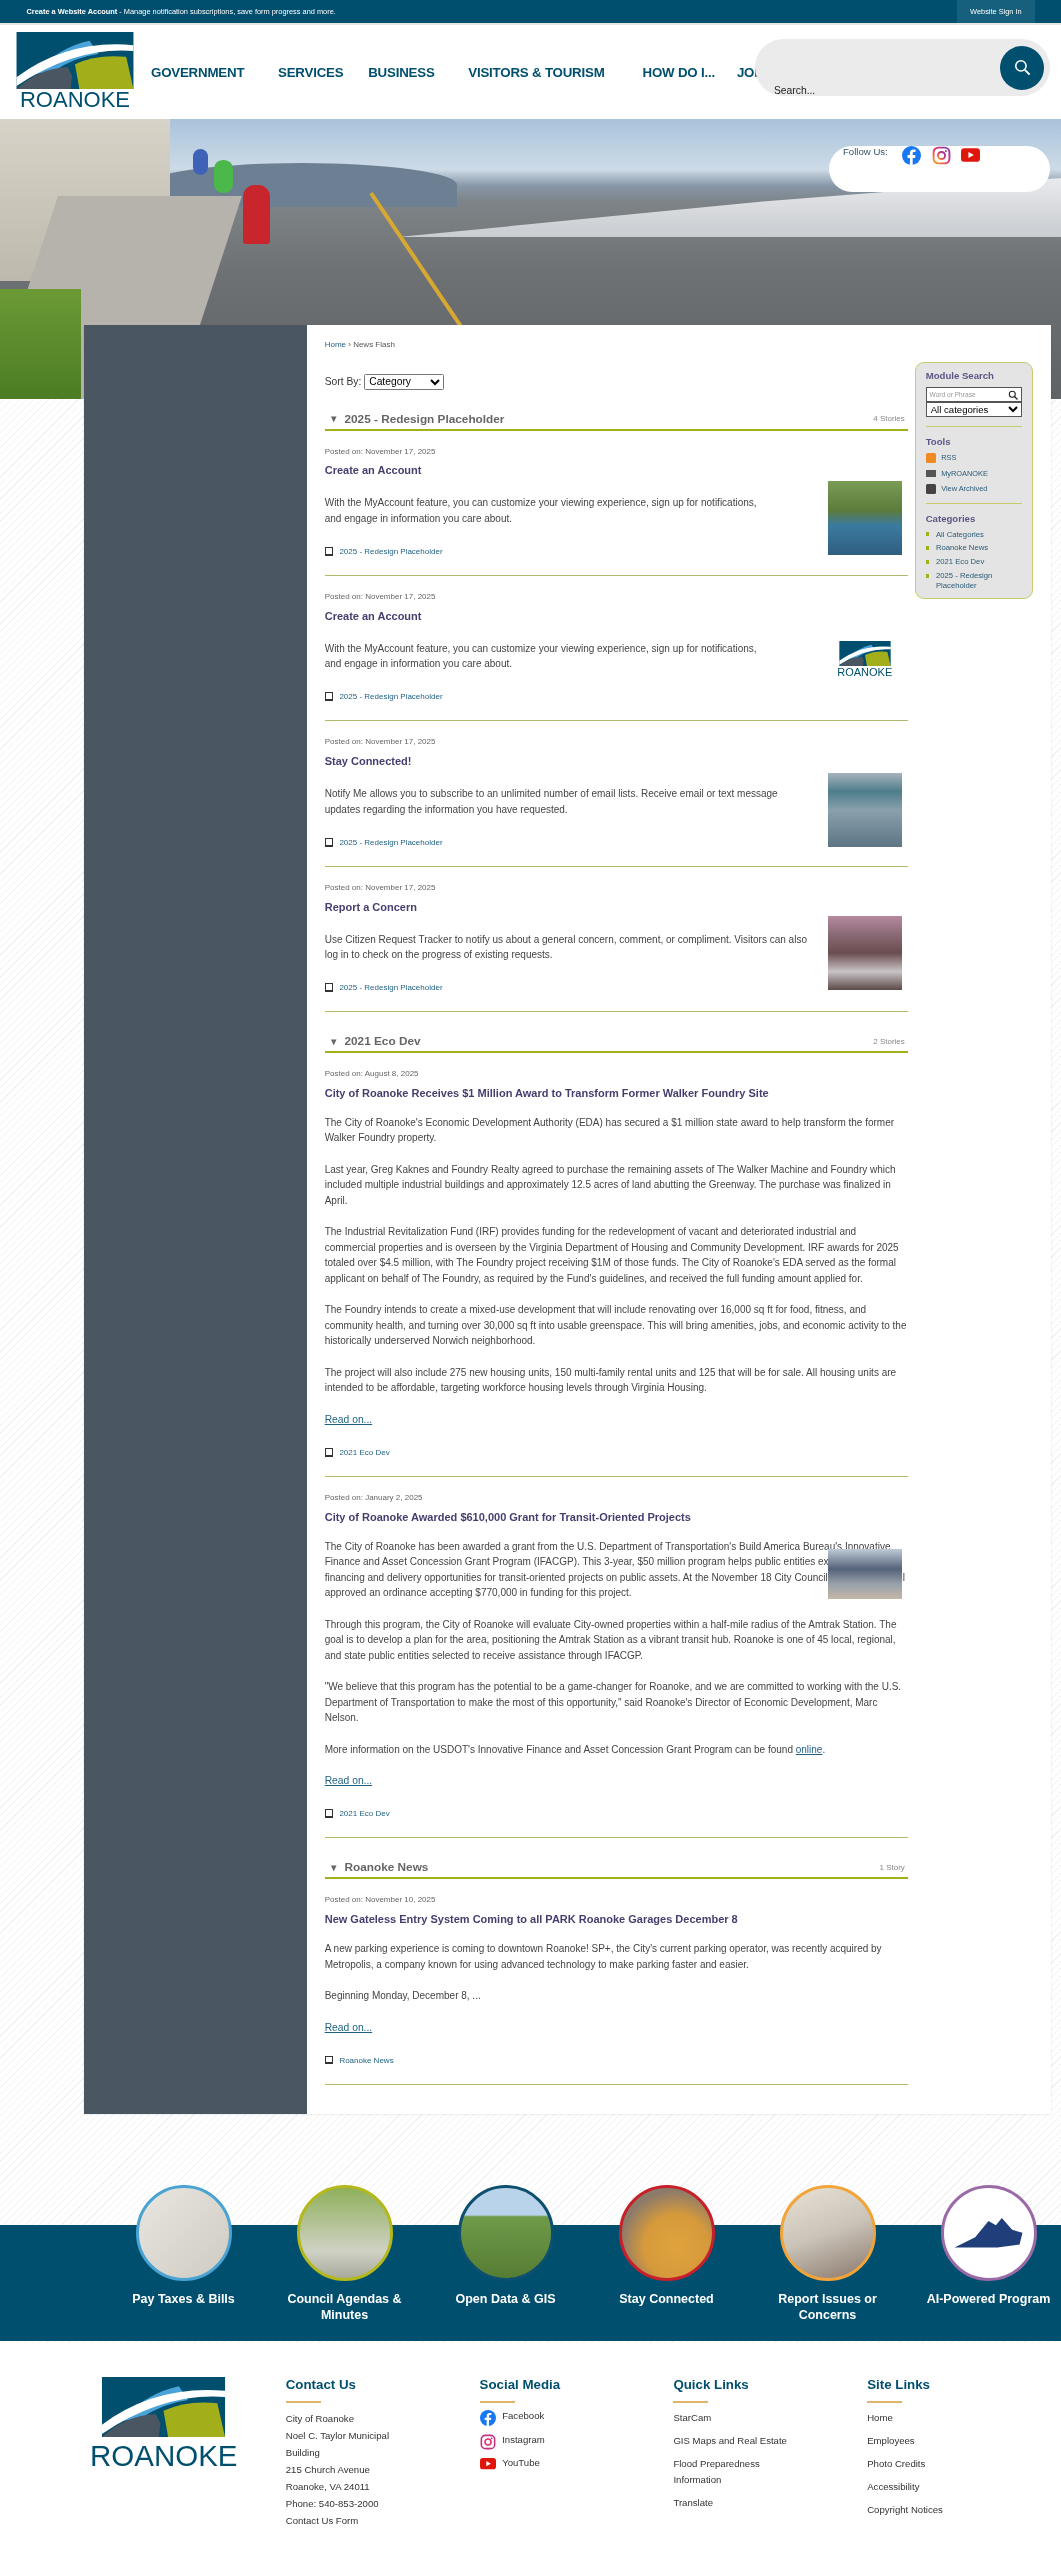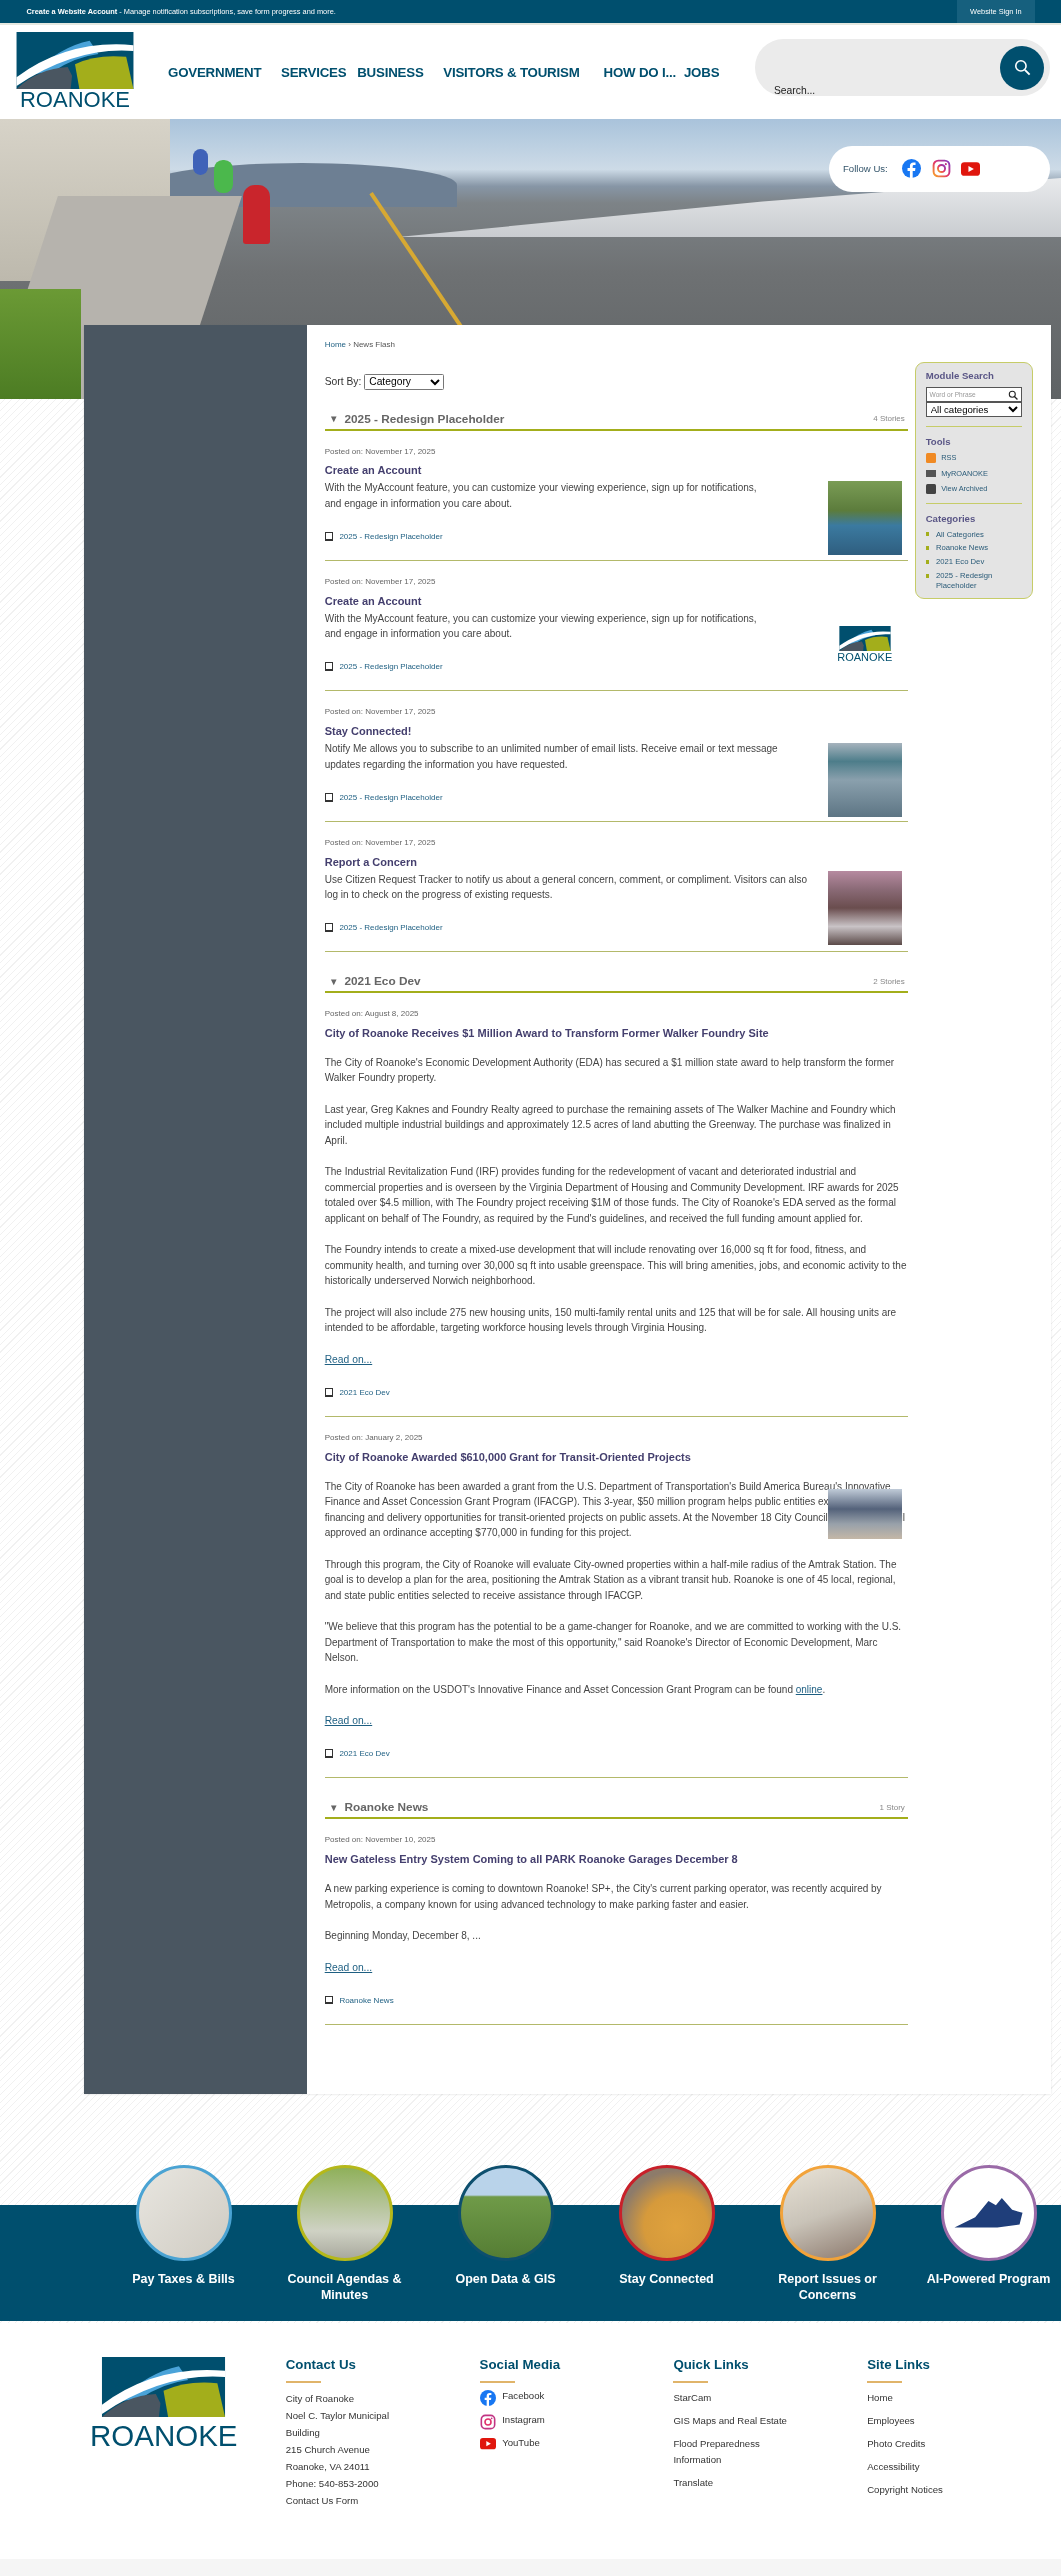--- a/index.html
+++ b/index.html
@@ -9,57 +9,57 @@
 
 .topbar{height:25px;background:#004f6e;display:flex;align-items:center;justify-content:space-between;padding-left:26.5px;border-bottom:2.2px solid #e5e8e0}
 .topbar .msg{color:#fff;font-size:7.4px}
 .topbar .msg b{font-weight:bold}
 .topbar .signin{background:#16607e;color:#fff;font-size:7.4px;height:23px;display:flex;align-items:center;padding:0 13.3px;margin-right:26px}
 
 .header{height:94px;background:#fff;display:flex;align-items:center;padding-left:16px;position:relative}
 .logo{width:118px;height:81px;display:flex;flex-direction:column;align-items:center}
 .logo svg{display:block}
 .logo .word{color:#004f6e;font-size:22px;letter-spacing:0;line-height:22px;font-family:"Liberation Sans",sans-serif}
-.nav{display:flex;margin-left:34px;gap:2px}
+.nav{display:flex;margin-left:17px;gap:16px}
 .nav a{color:#004f6e;font-weight:bold;font-size:13.3px;margin-right:17.7px;font-family:"Liberation Sans",sans-serif;letter-spacing:-0.2px}
 .search{position:absolute;left:755px;top:14px;width:295px;height:57px;background:#ebebeb;border-radius:29px;display:flex;align-items:flex-end;padding-left:19px}
 .search input{border:none;background:transparent;font-size:10.3px;color:#333;width:221px;outline:none}
 .search input::placeholder{color:#222}
 .search .btn{position:absolute;right:5.9px;top:6.6px;width:44px;height:44px;border-radius:50%;background:#004f6e;display:flex;align-items:center;justify-content:center}
 
 .hero{height:280px;position:relative;overflow:hidden;
   background:linear-gradient(180deg,#a9c3db 0,#cddbe7 18%,#8796a6 24%,#7d8387 30%,#6e7173 55%,#5f6365 100%)}
 .hero .mtn{position:absolute;left:147px;top:44px;width:310px;height:44px;background:#6d7f93;border-radius:50% 50% 0 0}
 .hero .rail-l{position:absolute;left:0;top:0;width:170px;height:162px;background:linear-gradient(180deg,#d7d3c8,#bdb9ad)}
 .hero .walk{position:absolute;left:22px;top:77px;width:184px;height:221px;background:#b6b3ad;transform:skewX(-18deg)}
 .hero .grass{position:absolute;left:0;top:170px;width:81px;height:118px;background:linear-gradient(180deg,#6b9a35,#4a7a22)}
 .hero .rail-r{position:absolute;right:0;top:59px;width:663px;height:59px;background:linear-gradient(180deg,#e8eaec,#c9ccd0);clip-path:polygon(55% 40%,100% 0,100% 100%,0 100%)}
 .hero .line{position:absolute;left:369px;top:74px;width:4.4px;height:221px;background:#d7a933;transform:rotate(-34deg);transform-origin:top}
 .hero .rider{position:absolute;left:243px;top:66px;width:26.5px;height:59px;background:#c9252c;border-radius:11.8px 11.8px 2.9px 2.9px}
 .hero .rider2{position:absolute;left:214px;top:41px;width:19px;height:33px;background:#4bb84c;border-radius:8.8px}
 .hero .rider3{position:absolute;left:193px;top:29.5px;width:14.7px;height:26px;background:#3f62b8;border-radius:7.4px}
-.follow{position:absolute;left:829px;top:26.5px;width:221px;height:46px;background:#fff;border-radius:23px;display:flex;align-items:center;padding-left:14px;gap:10.3px}
+.follow{position:absolute;left:829px;top:26.5px;width:221px;height:46px;background:#fff;border-radius:23px;display:flex;align-items:flex-start;padding-left:14px;gap:10.3px}
 .follow .lbl{color:#33546a;font-size:9.6px;margin-right:4.4px}
 .follow .ic{width:19px;height:19px;display:flex;align-items:center;justify-content:center}
 
 .main-wrap{position:relative;margin-top:-74px;margin-left:84px;width:967px;display:flex;background:#fff;box-shadow:0 0.7px 2.2px rgba(0,0,0,.12)}
 .leftcol{width:223px;background:#4a5661;min-height:1769px}
 .content{flex:1;padding:14.7px 0 29.5px 17.7px;display:flex}
 .articles{width:583px}
 .crumb{font-size:8px;color:#555}
 .crumb a{color:#1e5f82}
 .sort{margin-top:25px;font-size:10.3px;color:#333;display:flex;align-items:center;gap:2.9px}
 .sort select{font-size:10.3px;height:16px;width:80px;border:0.7px solid #777;border-radius:1.5px;background:#fff}
 .cat-head{margin-top:22px;display:flex;justify-content:space-between;align-items:center;border-bottom:2.2px solid #a3ae1b;padding:0 2.9px 2.9px 4.4px}
 .cat-head .t{font-size:11.8px;color:#666;font-weight:bold;display:flex;gap:5.9px;align-items:center}
 .cat-head .n{font-size:8px;color:#888}
 .art{border-bottom:1.5px solid #b3b96a;padding:16px 0 19px;position:relative}
 .art .date{font-size:8px;color:#666}
 .art h3{font-size:11px;color:#443f6e;margin-top:8.8px;font-weight:bold}
-.art .body{font-size:10px;color:#444;line-height:15.5px;margin-top:4px}
+.art .body{font-size:10px;color:#444;line-height:15.5px;margin-top:19px}
 .art .body p{margin-bottom:16px}
 .art .short{width:435px}
 .art .catlink{font-size:8px;color:#1e5f82;display:flex;align-items:center;gap:5.9px;margin-top:20.6px}
 .art .thumb{position:absolute;right:5.9px;width:74px;height:74px}
 .readon{color:#1e5f82;text-decoration:underline;font-size:10.3px}
 .book{width:8.8px;height:8.8px;border:1.1px solid #333;border-bottom-width:2.2px;display:inline-block}
 
 .side{width:118px;margin-left:7.4px;margin-top:22px}
 .box{background:#e4e4e4;border:1.1px solid #c6cc68;border-radius:9px;padding:7.4px 9.6px}
 .box h4{color:#5a5686;font-size:9.6px;font-weight:bold}

